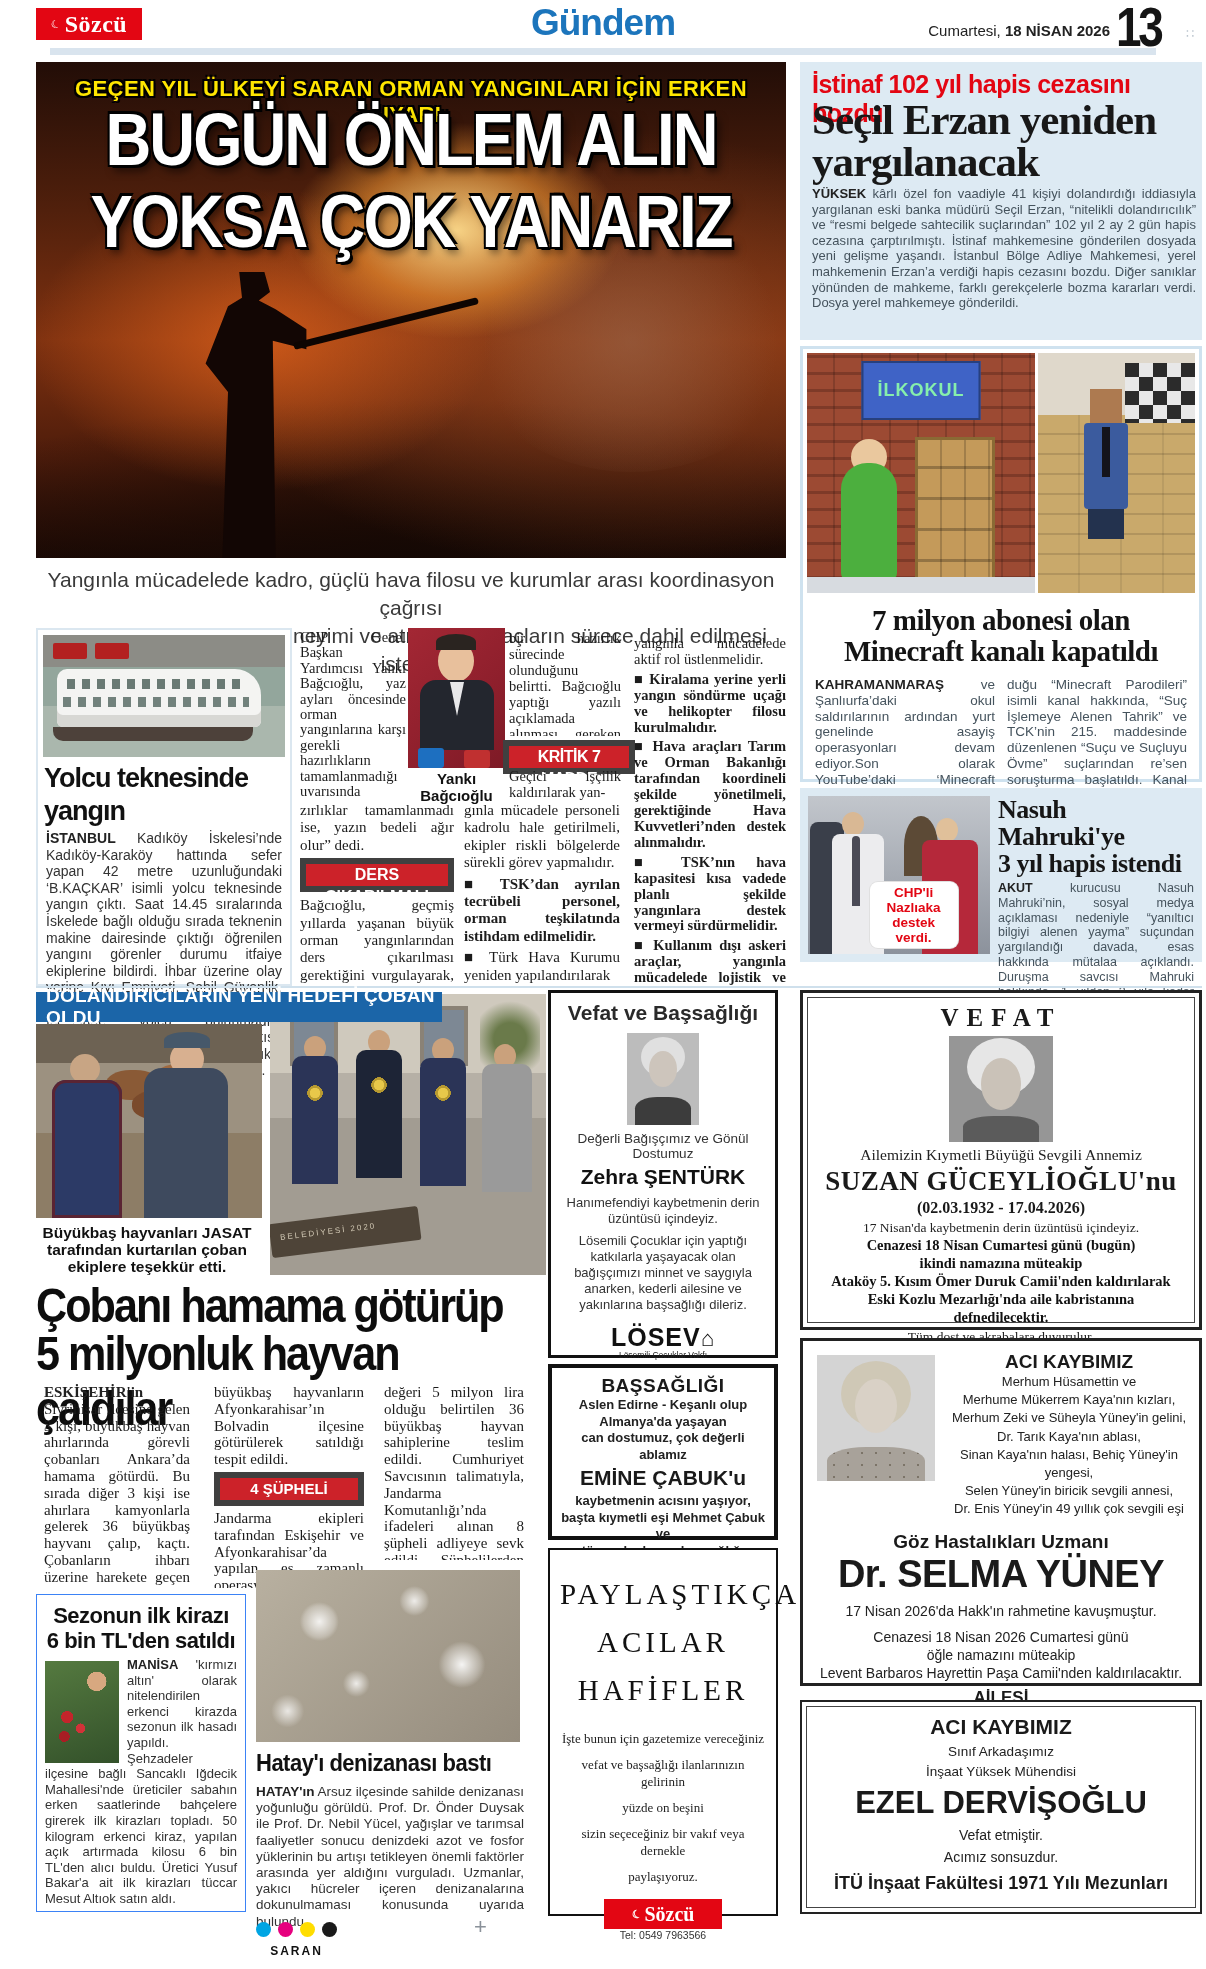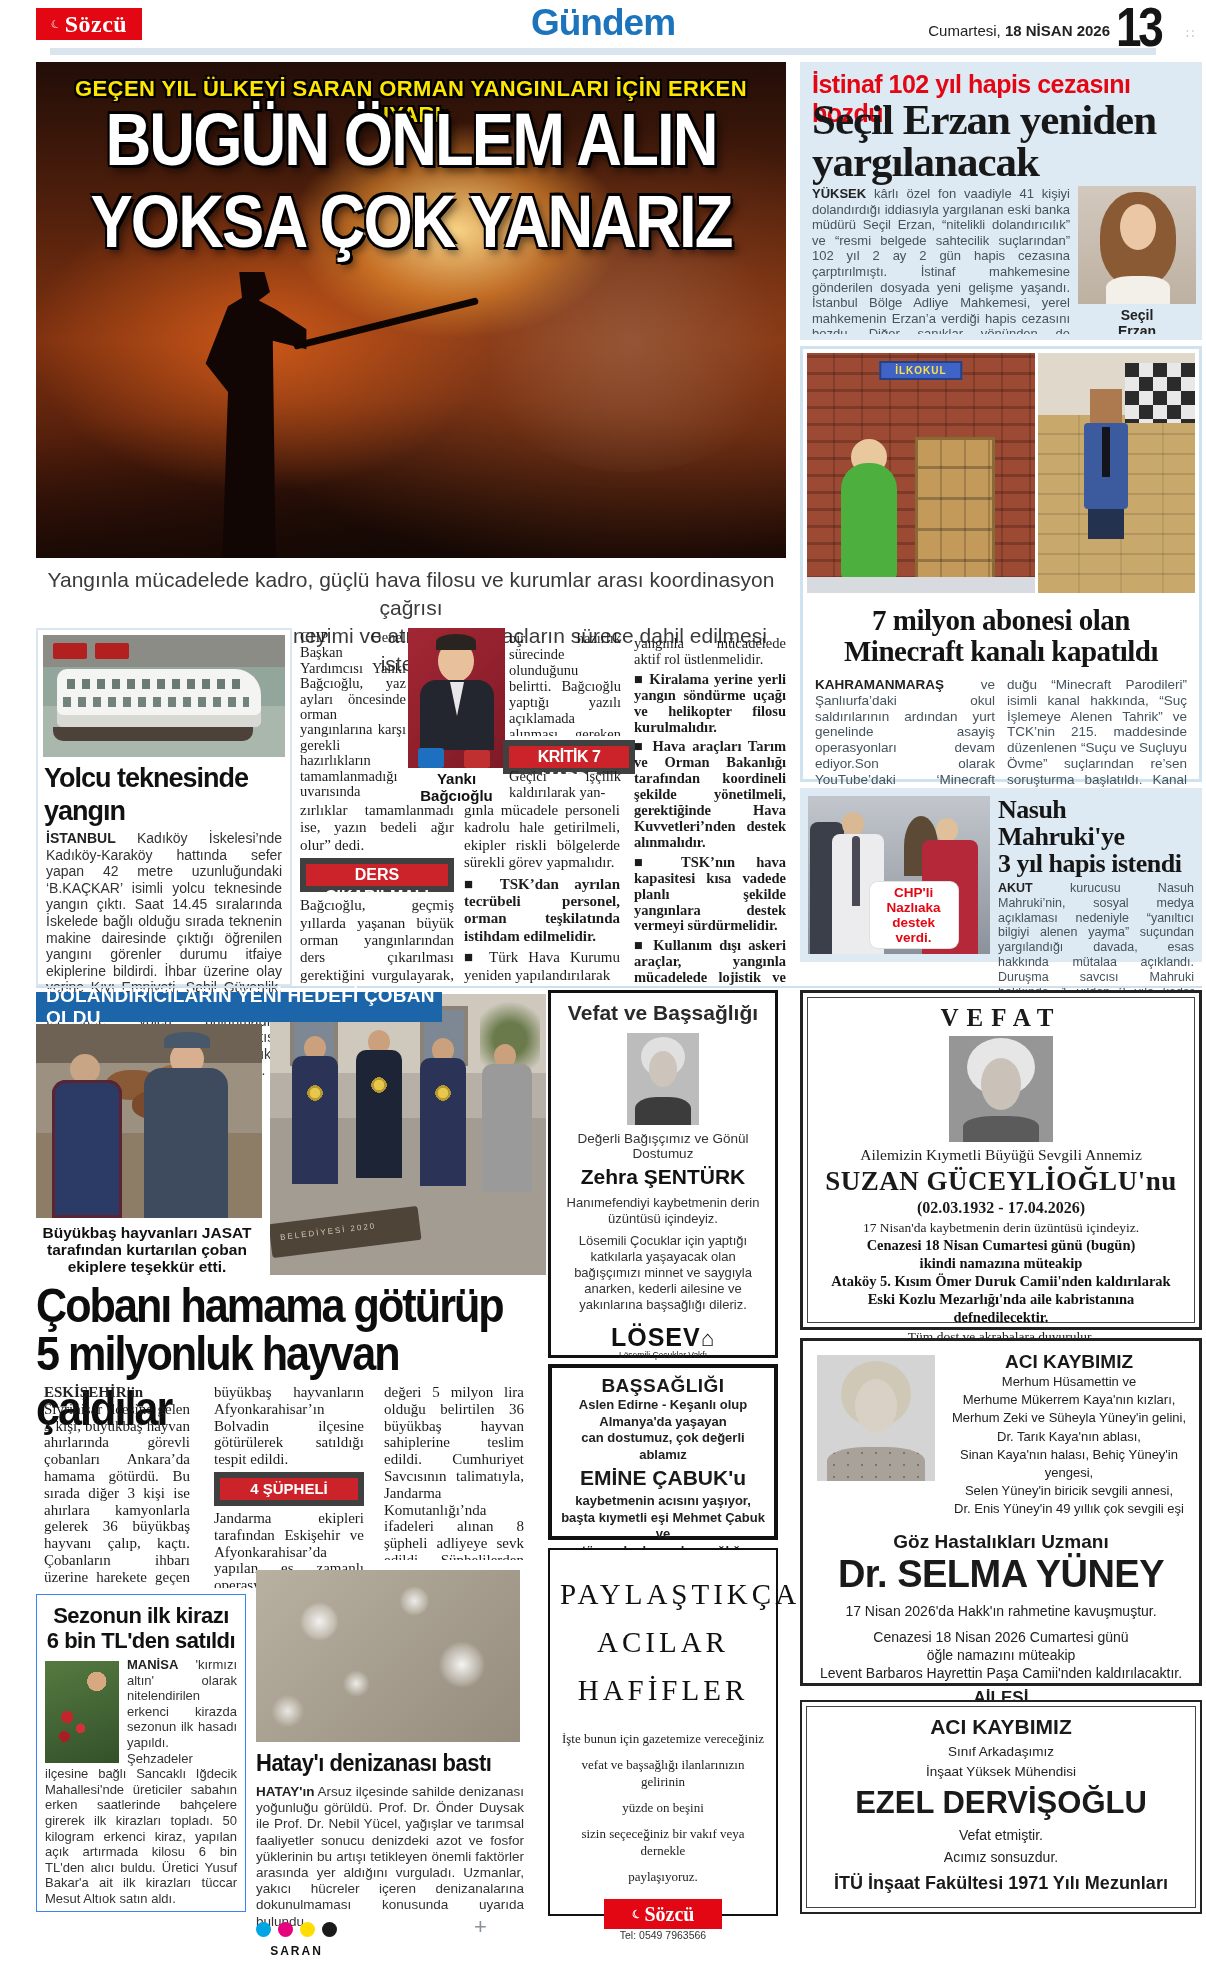--- a/index.html
+++ b/index.html
@@ -62,21 +62,21 @@
   .secil-cap{text-align:center;font-weight:700;font-size:14px;line-height:16px;color:#222;margin-top:3px;}
   .lead{font-weight:700;color:#222;}
 
   
   .mc-panel{left:800px;top:346px;width:402px;height:436px;background:#fff;border:3px solid #cfe2ef;box-sizing:border-box;}
   .mc-img{display:flex;gap:3px;padding:4px;height:240px;}
   .mc-left{position:relative;flex:1.45;overflow:hidden;
       background:repeating-linear-gradient(90deg,rgba(0,0,0,0) 0 26px,rgba(0,0,0,.16) 26px 28px),
                  repeating-linear-gradient(0deg,#9c4a33 0 14px,#7e3a28 14px 17px);}
   .mc-sign{position:absolute;left:50%;top:8px;transform:translateX(-50%);background:#3f63c6;border:2px solid #27407f;
-      color:#fde047;font-weight:700;font-size:10px;padding:2px 14px;letter-spacing:1px;}
+      color:#86efac;font-weight:700;font-size:18px;padding:17px 14px;letter-spacing:1px;}
   .mc-door{position:absolute;right:40px;bottom:0;width:74px;height:150px;background:#c49a5a;border:3px solid #8a6a34;
       background-image:repeating-linear-gradient(0deg,rgba(0,0,0,0) 0 28px,rgba(0,0,0,.25) 28px 31px),
                        repeating-linear-gradient(90deg,rgba(0,0,0,0) 0 22px,rgba(0,0,0,.18) 22px 24px);}
   .mc-floor{position:absolute;left:0;bottom:0;width:100%;height:16px;background:#d7dbe0;}
   .baldi-body{position:absolute;left:34px;bottom:12px;width:56px;height:118px;border-radius:26px 26px 8px 8px;background:#4caf3e;}
   .baldi-head{position:absolute;left:44px;bottom:118px;width:36px;height:36px;border-radius:50%;background:#eac89e;}
   .baldi-legs{position:absolute;left:48px;bottom:0;width:30px;height:16px;background:#2a52c8;}
   .mc-right{position:relative;flex:1;overflow:hidden;
       background:linear-gradient(180deg,#dfd8cb 0 26%,#c9a96b 26% 100%);}
   .mc-planks{position:absolute;left:0;top:26%;width:100%;height:74%;
@@ -266,31 +266,20 @@
   <div class="ab fire-intro">
     <div>Yangınla mücadelede kadro, güçlü hava filosu ve kurumlar arası koordinasyon çağrısı</div>
     <div>yapan Bağcıoğlu, TSK deneyimi ve atıl askeri araçların sürece dahil edilmesi istendi</div>
   </div>
 
   <div class="ab panel-blue" style="left:800px;top:62px;width:402px;height:278px;"></div>
   <div class="ab secil-kicker">İstinaf 102 yıl hapis cezasını bozdu</div>
   <div class="ab secil-h sf" style="top:140px;">yargılanacak</div>
   <div class="ab secil-h sf" style="top:98px;">Seçil Erzan yeniden</div>
   <div class="ab secil-body j oh">
-    <span class="secil-fig">
-      <span class="secil-img" style="display:block;">
-        <span class="secil-hair"></span>
-        <span class="secil-face"></span>
-        <span class="secil-top"></span>
-      </span>
-      <span class="secil-cap" style="display:block;">
-        <span style="display:block;">Seçil</span>
-        <span style="display:block;">Erzan</span>
-      </span>
-    </span>
     <span class="lead">YÜKSEK</span><span> kârlı özel fon vaadiyle 41 kişiyi dolandırdığı iddiasıyla yargılanan eski banka müdürü Seçil Erzan, “nitelikli dolandırıcılık” ve “resmi belgede sahtecilik suçlarından” 102 yıl 2 ay 2 gün hapis cezasına çarptırılmıştı. İstinaf mahkemesine gönderilen dosyada yeni gelişme yaşandı. İstanbul Bölge Adliye Mahkemesi, yerel mahkemenin Erzan’a verdiği hapis cezasını bozdu. Diğer sanıklar yönünden de mahkeme, farklı gerekçelerle bozma kararları verdi. Dosya yerel mahkemeye gönderildi.</span>
   </div>
 
   <div class="ab mc-panel">
     <div class="mc-img">
       <div class="mc-left">
         <div class="mc-sign">İLKOKUL</div>
         <div class="mc-door"></div>
         <div class="baldi-head"></div>
         <div class="baldi-body"></div>

